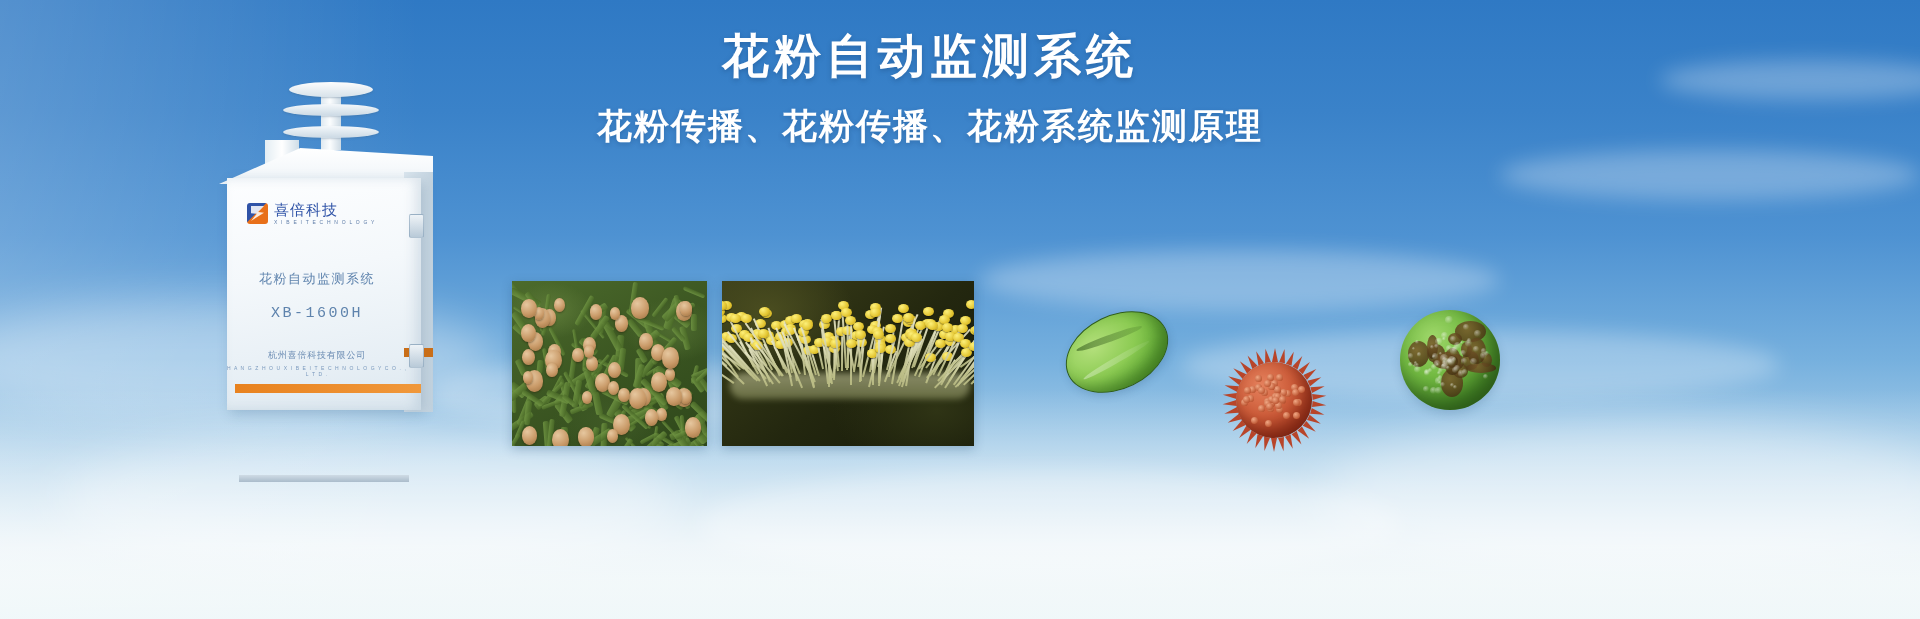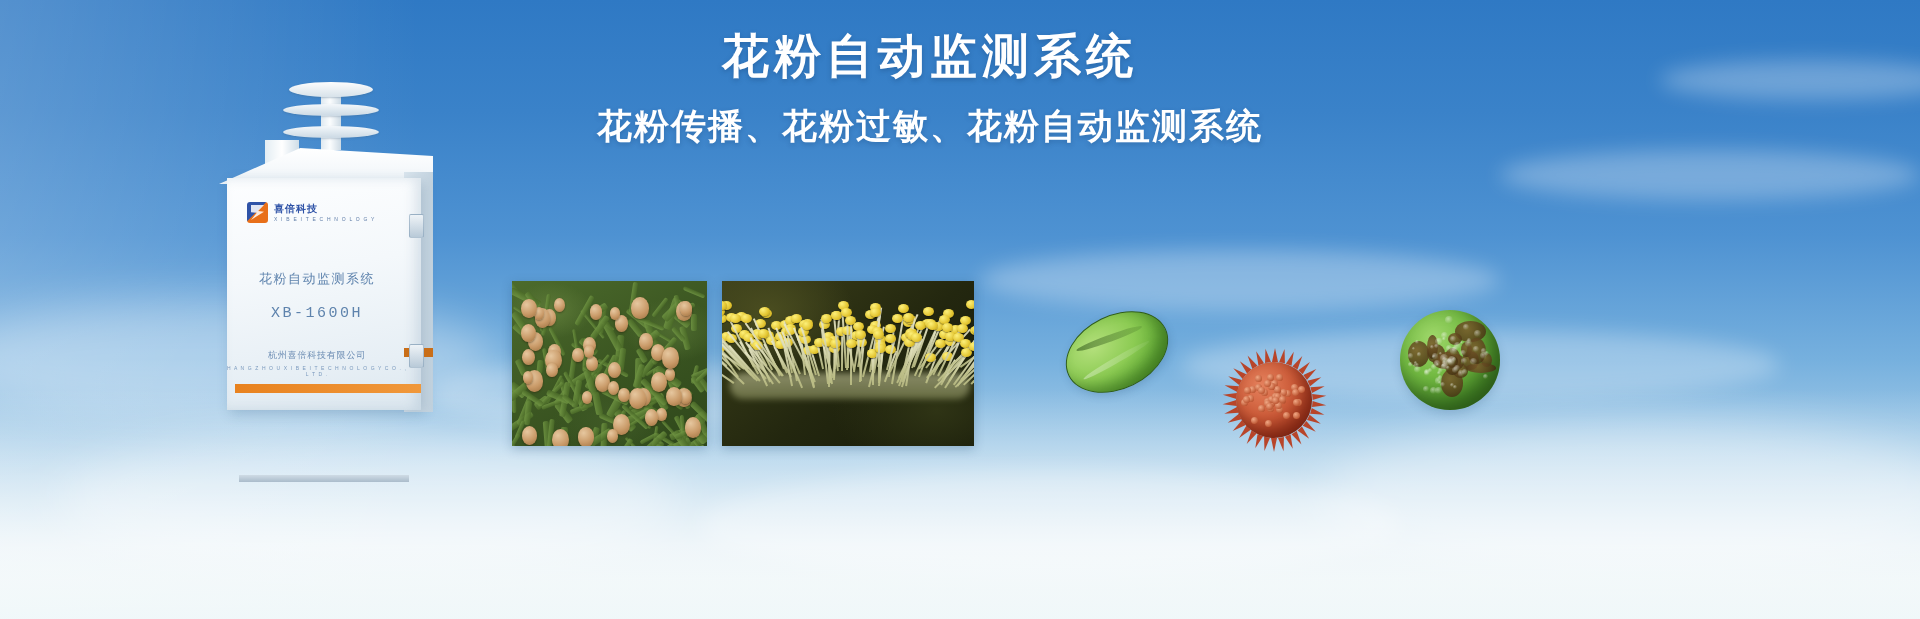--- a/index.html
+++ b/index.html
@@ -93,21 +93,21 @@
     background:linear-gradient(135deg,#2f53a7 0%,#2f53a7 45%,#e8701a 46%,#e8701a 100%);
     position:relative;overflow:hidden;
   }
   .m-logo-mark::after{
     content:"";position:absolute;left:4px;top:3px;width:13px;height:15px;
     background:#ffffff;
     clip-path:polygon(0% 0%,100% 0%,55% 40%,100% 45%,0% 100%,45% 52%,0% 48%);
     opacity:.85;
   }
   .m-logo-txt{display:flex;flex-direction:column;line-height:1;}
-  .m-logo-cn{font-size:10px;color:#2f53a7;font-weight:bold;letter-spacing:1px;}
+  .m-logo-cn{font-size:15px;color:#2f53a7;font-weight:normal;letter-spacing:1px;}
   .m-logo-en{font-size:5px;color:#5f7da8;letter-spacing:1.2px;margin-top:3px;}
   .m-title{
     position:absolute;left:0;right:14px;top:92px;text-align:center;
     font-size:13px;color:#5e83ad;letter-spacing:1.5px;
   }
   .m-model{
     position:absolute;left:0;right:14px;top:127px;text-align:center;
     font-size:15px;color:#5e83ad;letter-spacing:2.5px;
     font-family:"Liberation Mono","DejaVu Sans Mono",monospace;
   }
@@ -256,21 +256,21 @@
   <div class="cloud wisp" style="left:1180px; top:330px; width:600px; height:70px;"></div>
   <div class="cloud soft" style="left:1320px; top:420px; width:640px; height:150px;"></div>
   <div class="cloud wisp" style="left:700px;  top:470px; width:700px; height:110px;"></div>
   <div class="cloud wisp" style="left:1500px; top:150px; width:420px; height:50px;"></div>
   <div class="cloud wisp" style="left:1660px; top:60px;  width:300px; height:40px;"></div>
   <div class="haze-left"></div>
   <div class="haze-bottom"></div>
 
   <div class="headline">
     <div class="title-main">花粉自动监测系统</div>
-    <div class="title-sub2">花粉传播、花粉过敏、花粉自动监测系统</div>
+    <div class="title-sub2">花粉传播、花粉传播、花粉系统监测原理</div>
   </div>
 
   <div class="machine">
     <div class="m-stack">
       <div class="m-tube"></div>
       <div class="m-cap"></div>
       <div class="m-disc d1"></div>
       <div class="m-disc d2"></div>
     </div>
     <div class="m-neck"></div>

